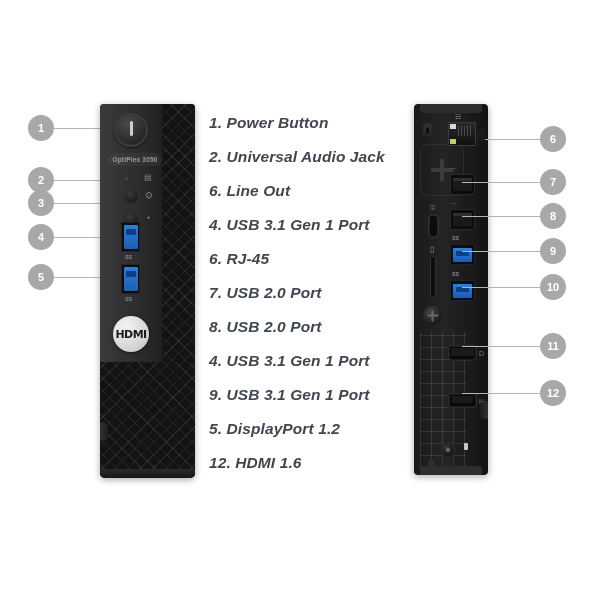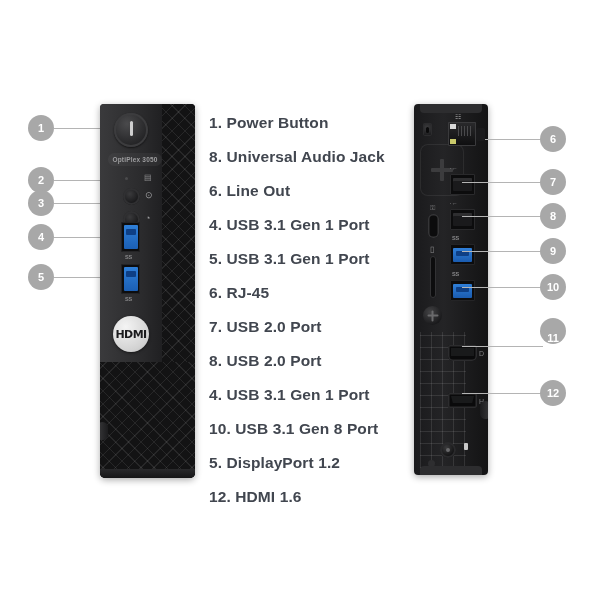--- a/index.html
+++ b/index.html
@@ -6,21 +6,21 @@
   body{width:600px;height:600px;background:#ffffff;font-family:"Liberation Sans",sans-serif;overflow:hidden;}
   #stage{position:relative;width:600px;height:600px;}
 
   
   .callout{position:absolute;width:26px;height:26px;border-radius:50%;
     background:#a8a8a8;color:#ffffff;font-size:11px;font-weight:bold;
     display:flex;align-items:center;justify-content:center;line-height:1;}
   .leader{position:absolute;height:1px;background:#b4b4b4;}
 
   
-  #list{position:absolute;left:209px;top:106px;width:200px;}
+  #list{position:absolute;left:209px;top:106px;width:200px;font-style:italic;}
   .li{font-size:15.5px;font-weight:bold;color:#41464f;height:34px;
       line-height:34px;white-space:nowrap;letter-spacing:.1px;}
 
   
   .unit{position:absolute;border-radius:4px;}
 
   
   #front{left:100px;top:104px;width:95px;height:374px;
     background:linear-gradient(90deg,#2e2e30 0%,#1d1d1f 55%,#141415 100%);
     border-radius:4px 4px 5px 5px;
@@ -221,29 +221,28 @@
     </div>
     <div id="dell">
         <span>HDMI</span>
       </div>
     <div id="front-nub"></div>
     <div id="front-foot"></div>
   </div>
 
   <div id="list">
     <div class="li">1. Power Button</div>
-    <div class="li">8. Universal Audio Jack</div>
+    <div class="li">2. Universal Audio Jack</div>
     <div class="li">6. Line Out</div>
     <div class="li">4. USB 3.1 Gen 1 Port</div>
-    <div class="li">5. USB 3.1 Gen 1 Port</div>
     <div class="li">6. RJ-45</div>
     <div class="li">7. USB 2.0 Port</div>
     <div class="li">8. USB 2.0 Port</div>
     <div class="li">4. USB 3.1 Gen 1 Port</div>
-    <div class="li">10. USB 3.1 Gen 8 Port</div>
+    <div class="li">9. USB 3.1 Gen 1 Port</div>
     <div class="li">5. DisplayPort 1.2</div>
     <div class="li">12. HDMI 1.6</div>
   </div>
 
   <div id="rear" class="unit">
     <div id="rear-top"></div>
 
     <div id="antenna"></div>
     <div id="knockout">
         <div class="plus"></div>
@@ -323,21 +322,21 @@
   <div class="callout" style="left:540px;top:238px;">
       <span>9</span>
     </div>
 
   <div class="leader" style="left:462px;top:287px;width:81px;"></div>
   <div class="callout" style="left:540px;top:274px;">
       <span>10</span>
     </div>
 
   <div class="leader" style="left:462px;top:346px;width:81px;"></div>
-  <div class="callout" style="left:540px;top:318px;align-items:flex-end;">
+  <div class="callout" style="left:540px;top:333px;">
       <span>11</span>
     </div>
 
   <div class="leader" style="left:462px;top:393px;width:81px;"></div>
   <div class="callout" style="left:540px;top:380px;">
       <span>12</span>
     </div>
 
 </div>
 

